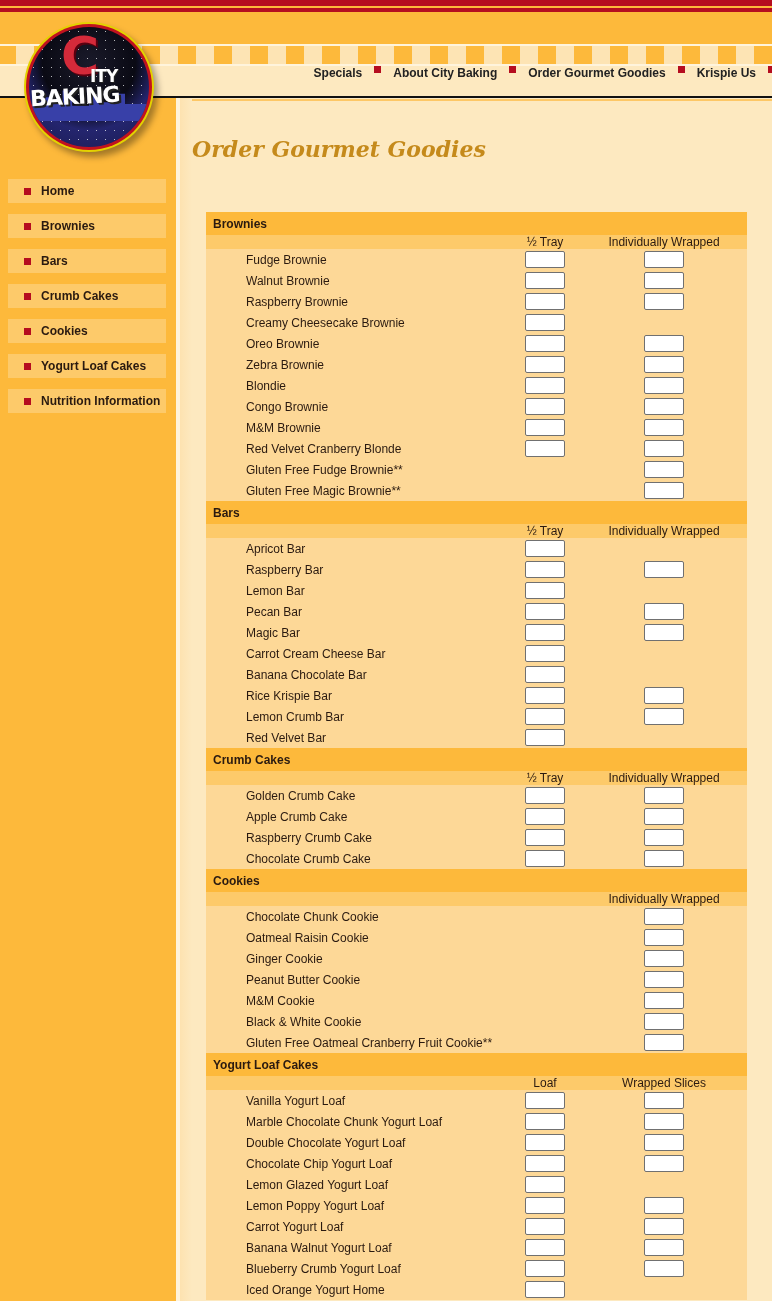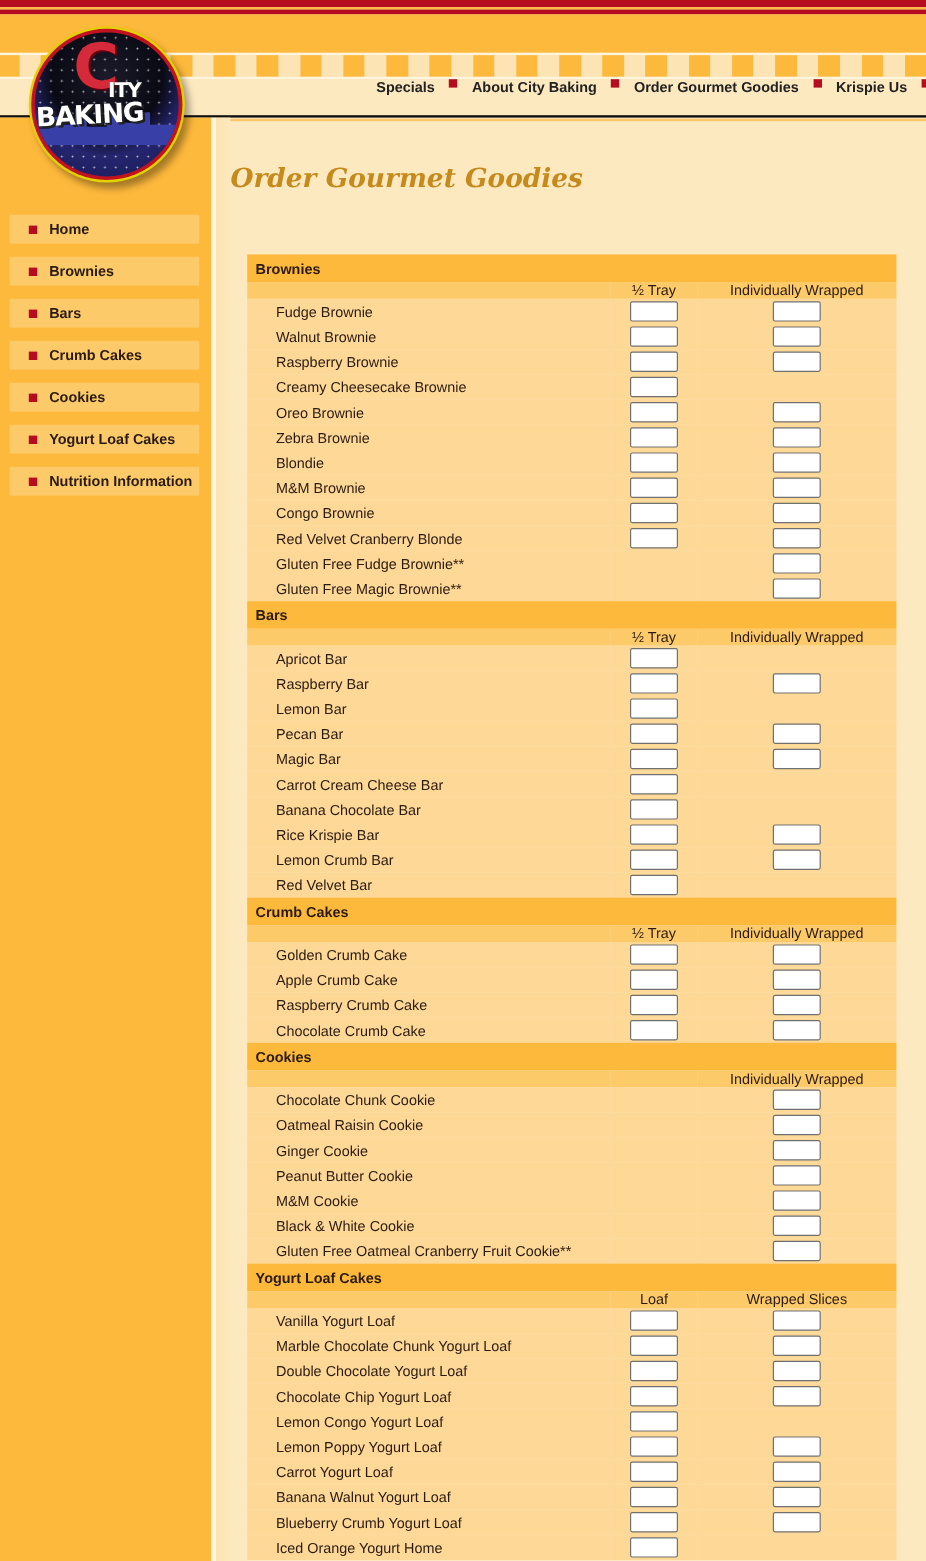--- a/index.html
+++ b/index.html
@@ -65,21 +65,21 @@
     .page-title {
       position: absolute; left: 192px; top: 136px; margin: 0;
       font-family: "DejaVu Serif", serif; font-style: italic; font-weight: bold;
       font-size: 22px; color: #c58a1b;
     }
     .order-table { position: absolute; left: 206px; top: 212px; width: 541px; border-collapse: collapse; }
     .order-table td { padding: 0; font-size: 12px; }
     .sec-head td { background: #fdb93b; height: 23px; font-weight: bold; padding-left: 7px; color: #2a1a10; }
     .col-head td { background: #fdca6a; height: 14px; text-align: center; color: #2a1a10; line-height: 14px; }
     .item-row td { background: #fdd897; height: 21px; color: #2a1a10; }
-    .item-row td.name { padding-left: 24px; }
+    .item-row td.name { padding-left: 40px; }
     .c1 { width: 72px; text-align: center; }
     .c2 { width: 166px; text-align: center; }
     .qty {
       width: 40px; height: 17px; box-sizing: border-box; border: 1px solid #707070; border-radius: 2px;
       background: #fff; display: block; margin: 0 auto; padding: 0; font-size: 11px;
     }
   </style>
 </head>
 <body>
 
@@ -218,30 +218,30 @@
       <tr class="item-row">
         <td class="name">Blondie</td>
         <td class="c1">
           <input class="qty" type="text" style="">
         </td>
         <td class="c2">
           <input class="qty" type="text" style="">
         </td>
       </tr>
       <tr class="item-row">
+        <td class="name">Congo Brownie</td>
+        <td class="c1">
+          <input class="qty" type="text" style="">
+        </td>
+        <td class="c2">
+          <input class="qty" type="text" style="">
+        </td>
+      </tr>
+      <tr class="item-row">
         <td class="name">M&amp;M Brownie</td>
-        <td class="c1">
-          <input class="qty" type="text" style="">
-        </td>
-        <td class="c2">
-          <input class="qty" type="text" style="">
-        </td>
-      </tr>
-      <tr class="item-row">
-        <td class="name">Congo Brownie</td>
         <td class="c1">
           <input class="qty" type="text" style="">
         </td>
         <td class="c2">
           <input class="qty" type="text" style="">
         </td>
       </tr>
       <tr class="item-row">
         <td class="name">Red Velvet Cranberry Blonde</td>
         <td class="c1">
@@ -492,21 +492,21 @@
       <tr class="item-row">
         <td class="name">Chocolate Chip Yogurt Loaf</td>
         <td class="c1">
           <input class="qty" type="text" style="">
         </td>
         <td class="c2">
           <input class="qty" type="text" style="">
         </td>
       </tr>
       <tr class="item-row">
-        <td class="name">Lemon Congo Yogurt Loaf</td>
+        <td class="name">Lemon Glazed Yogurt Loaf</td>
         <td class="c1">
           <input class="qty" type="text" style="">
         </td>
         <td class="c2"></td>
       </tr>
       <tr class="item-row">
         <td class="name">Lemon Poppy Yogurt Loaf</td>
         <td class="c1">
           <input class="qty" type="text" style="">
         </td>

